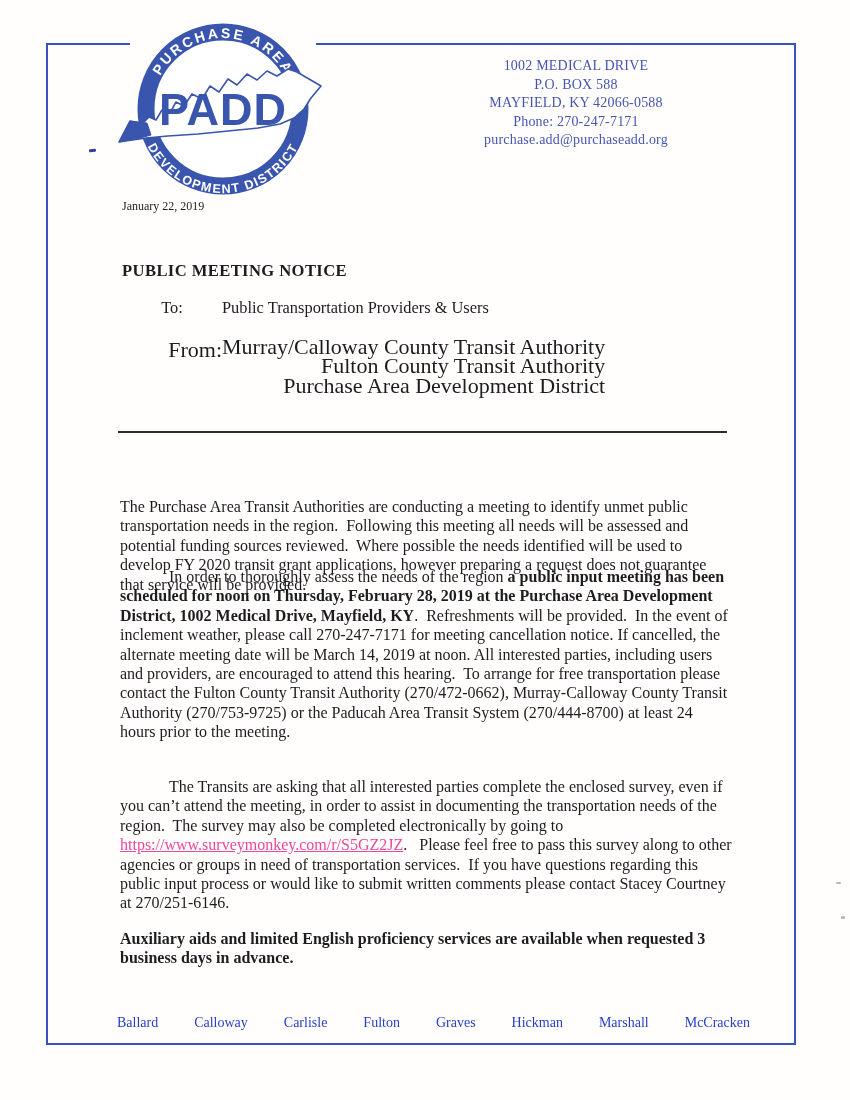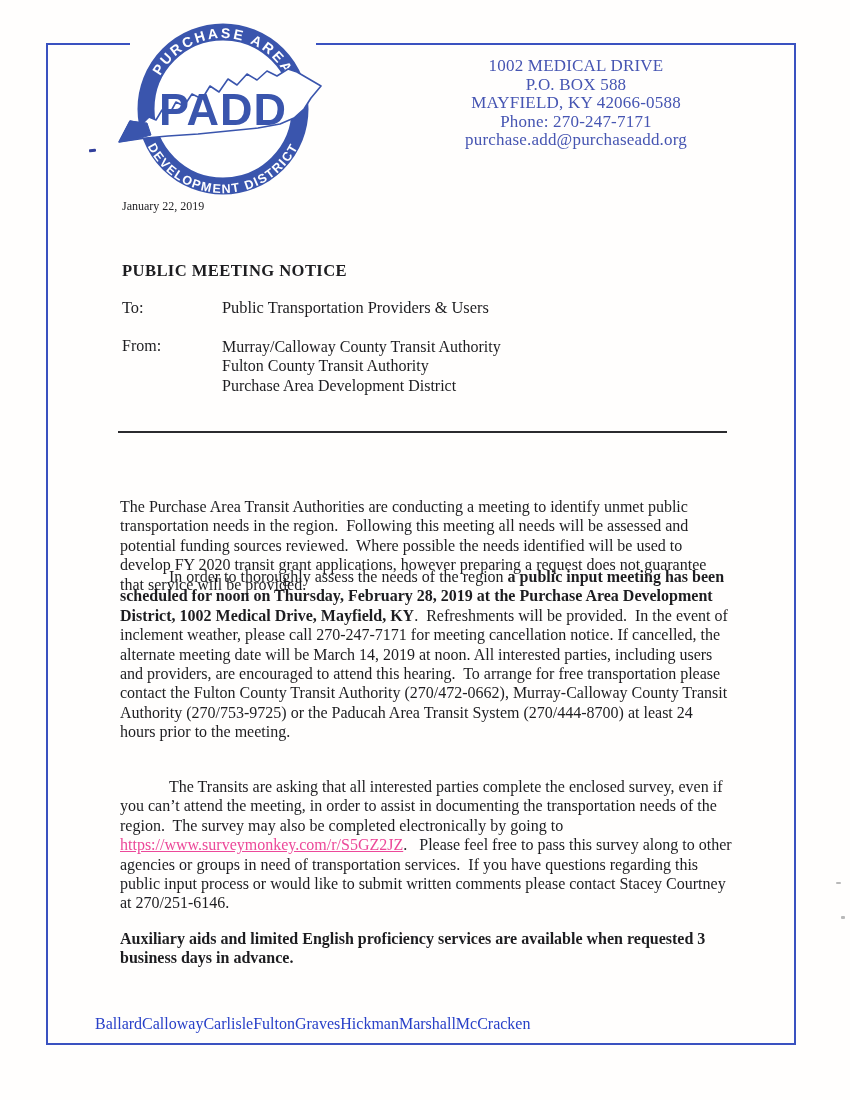--- a/index.html
+++ b/index.html
@@ -2,37 +2,37 @@
 <html><head>
 <meta charset="utf-8">
 <style>
   html,body{margin:0;padding:0;background:#ffffff;}
   .page{position:relative;width:850px;height:1100px;background:#fffefd;overflow:hidden;
         font-family:"Liberation Serif", serif;color:#1d1d20;}
   .border-box{position:absolute;left:46px;top:43px;width:746px;height:998px;
         border:2px solid #3a52c0;background:transparent;}
   .logo-wrap{position:absolute;left:116px;top:12px;width:212px;height:188px;}
   .letterhead{position:absolute;left:430px;top:57px;width:292px;text-align:center;
-        color:#4655b2;font-size:17px;line-height:18.6px;letter-spacing:.2px;}
+        color:#4655b2;font-size:14px;line-height:18.6px;letter-spacing:.2px;}
   .date-line{position:absolute;left:122px;top:199px;font-size:12px;}
   .heading{position:absolute;left:122px;top:261px;font-size:16.6px;font-weight:bold;letter-spacing:.4px;text-align:right;}
-  .to-row{position:absolute;left:122px;top:298px;font-size:16.4px;}
-  .from-row{position:absolute;left:122px;top:337px;font-size:16px;}
+  .to-row{position:absolute;left:122px;top:298px;font-size:16.4px;text-align:center;}
+  .from-row{position:absolute;left:122px;top:337px;font-size:22px;text-align:right;}
   .field-label{display:inline-block;width:100px;vertical-align:top;}
   .from-values{display:inline-block;vertical-align:top;line-height:19.3px;}
   .rule{position:absolute;left:118px;top:431px;width:609px;height:2px;background:#2b2b2e;}
   .para{position:absolute;left:120px;width:612px;margin:0;font-size:16px;line-height:19.4px;
         white-space:pre-wrap;}
   .p1{top:452px;margin-top:45px;}
   .p2{top:567px;text-indent:49px;}
   .p3{top:777px;text-indent:49px;}
   .p-bold{top:929px;font-weight:bold;}
   .link{text-decoration:underline;color:#ec4899;}
   .counties{position:absolute;left:95px;top:1015px;width:655px;display:flex;
-        justify-content:flex-start;color:#2840c8;font-size:16px;}
+        justify-content:flex-end;color:#2840c8;font-size:14px;gap:36px;}
   .tip-dash{position:absolute;left:89px;top:149px;width:7px;height:3px;background:#33409c;
         border-radius:1px;transform:rotate(-8deg);}
   .artifact{position:absolute;background:#b9b9b9;border-radius:1px;}
   .a1{left:836px;top:882px;width:5px;height:2px;}
   .a2{left:841px;top:916px;width:4px;height:3px;}
   .logo-acronym{font-family:"Liberation Sans", sans-serif;font-weight:bold;}
   .logo-arc{font-family:"Liberation Sans", sans-serif;font-weight:bold;fill:#ffffff;}
 </style>
 </head>
 <body>

